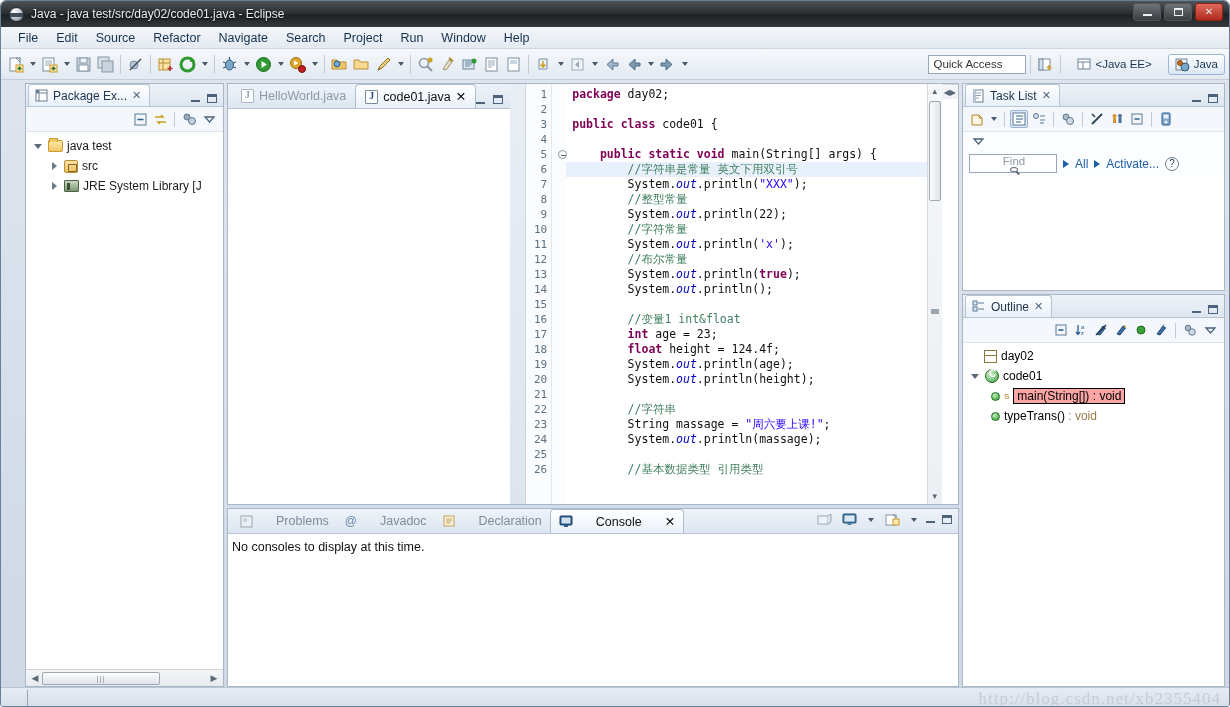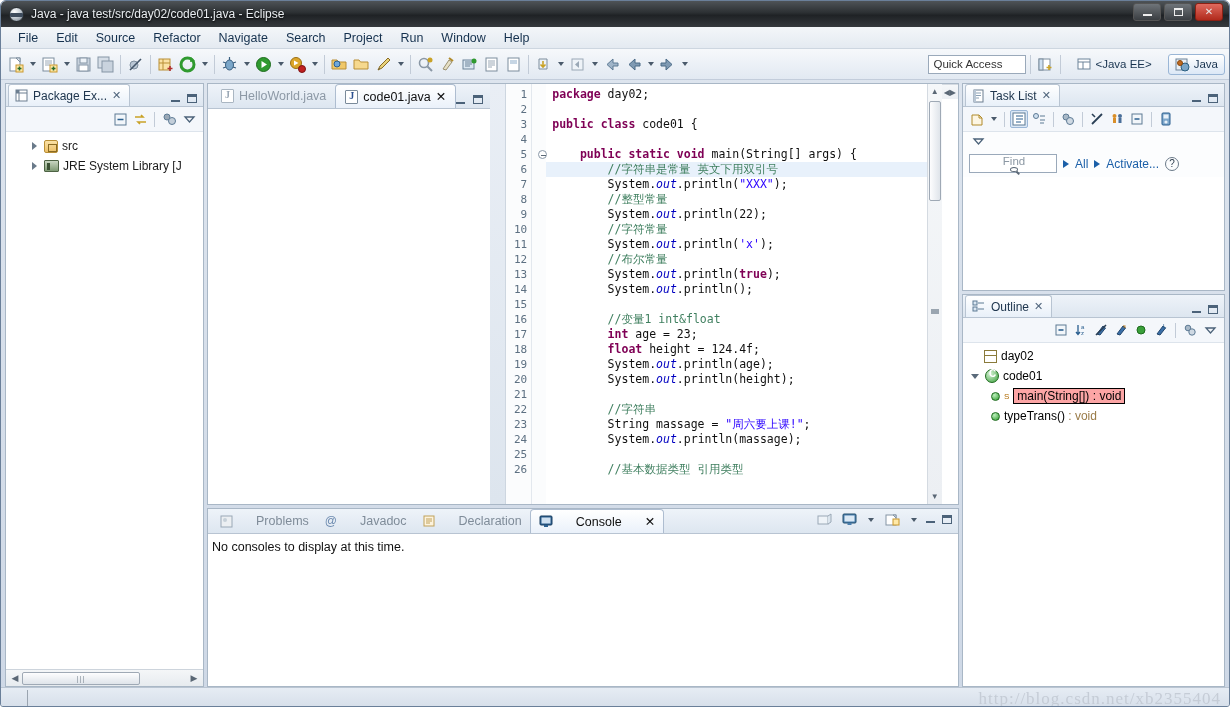--- a/index.html
+++ b/index.html
@@ -148,21 +148,21 @@
     background: #f4f7fb;
     border-bottom: 1px solid #dde4ec;
   }
   .mini-btn {
     width: 18px; height: 18px; display: flex; align-items: center; justify-content: center;
     border-radius: 2px;
   }
   .panel-body { flex: 1; overflow: hidden; position: relative; background: #fff; }
 
   
-  .left-col { width: 199px; display: flex; flex-direction: column; }
+  .left-col { width: 199px; display: flex; flex-direction: column; margin-left: 20px; }
   .tree { padding: 4px 0 0 0; font-size: 12px; color: #1b1b1b; }
   .tree-row {
     display: flex; align-items: center; height: 20px;
     padding-left: 6px; gap: 4px; white-space: nowrap;
   }
   .twisty {
     width: 12px; display: flex; align-items: center; justify-content: center;
     flex: 0 0 12px;
   }
   .twisty i {
@@ -703,20 +703,27 @@
               </svg>
           </div>
           <div class="mini-btn">
             <svg width="13" height="13" viewBox="0 0 13 13">
                 <path d="M2 4 L11 4 L6.5 9 Z" fill="none" stroke="#4b6279" stroke-width="1.3"></path>
               </svg>
           </div>
         </div>
         <div class="panel-body">
           <div class="tree">
+            <div class="tree-row" style="padding-left:6px;">
+              <span class="twisty open">
+                  <i></i>
+                </span>
+              <span class="ic-folder"></span>
+              <span>java test</span>
+            </div>
             <div class="tree-row" style="padding-left:22px;">
               <span class="twisty">
                   <i></i>
                 </span>
               <span class="ic-pkgroot"></span>
               <span>src</span>
             </div>
             <div class="tree-row" style="padding-left:22px;">
               <span class="twisty">
                   <i></i>

